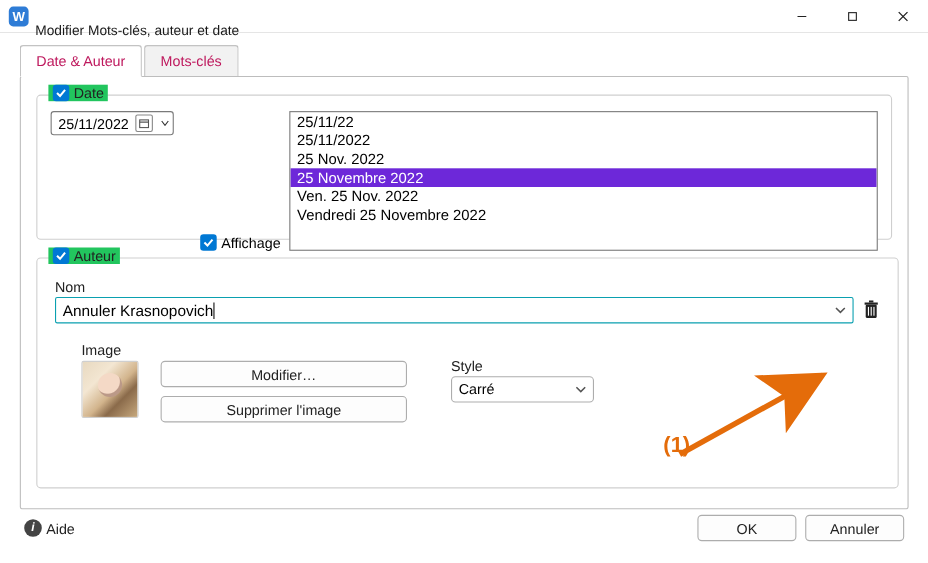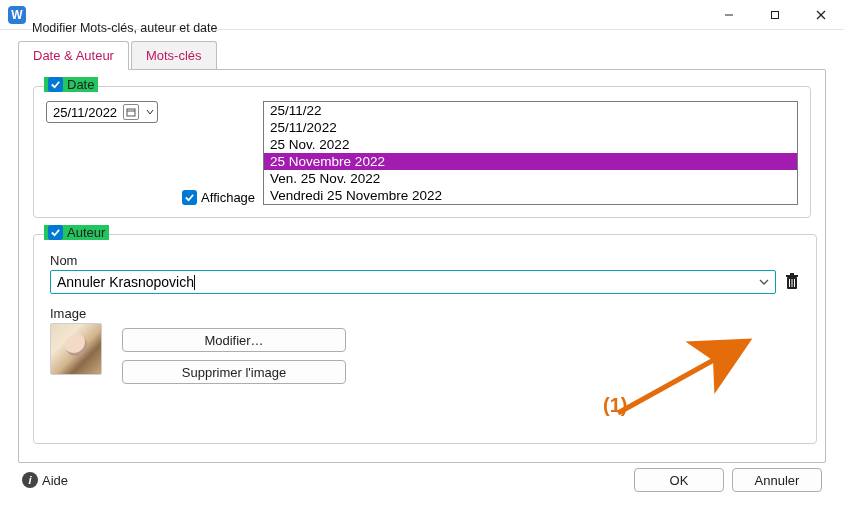--- a/index.html
+++ b/index.html
@@ -57,43 +57,43 @@
     display: flex; align-items: center; padding: 0 2px 0 6px; font-size: 13px;
     gap: 6px; background: #fff;
   }
   .dp-cal { width: 16px; height: 16px; display:flex; align-items:center; justify-content:center; border:1px solid #888; border-radius:2px; }
   .dp-chev { width: 10px; height: 10px; }
 
   .affichage-col { display: flex; gap: 8px; align-items: flex-end; flex: 1; }
   .affichage-lbl { display: flex; align-items: center; gap: 4px; font-size: 13px; margin-top: 0px; }
   .format-list {
     flex: 1; border: 1px solid #7a7a7a; background: #fff; font-size: 13.5px;
-    height: 104px; overflow: hidden;
+    height: 127px; overflow: hidden;
   }
   .format-list div { padding: 0px 6px; line-height: 17px; }
-  .format-list .sel { background: #a21caf; color: #fff; }
+  .format-list .sel { background: #6d28d9; color: #fff; }
 
   .auteur-group { left: 14px; right: 8px; top: 164px; height: 210px; }
   .auteur-inner { padding: 18px 16px 10px 16px; }
   .field-lbl { font-size: 13px; color: #222; margin-bottom: 2px; }
   .nom-row { display: flex; align-items: center; gap: 8px; }
   .nom-input {
     flex: 1; height: 24px; border: 1px solid #0aa0b0; border-radius: 2px;
     display: flex; align-items: center; position: relative; font-size: 14px;
     padding: 0 24px 0 6px; background: #fff;
   }
   .nom-input .caret {
     display: inline-block; width: 1px; height: 15px; background: #111; margin-left: 0px;
     animation: blink 1s step-end infinite;
   }
   @keyframes blink { 50% { opacity: 0; } }
   .nom-chevron { position: absolute; right: 6px; top: 50%; transform: translateY(-50%); }
   .trash { width: 16px; height: 18px; }
 
-  .img-row { display: flex; gap: 20px; margin-top: 12px; align-items: flex-start; }
+  .img-row { display: flex; gap: 20px; margin-top: 12px; align-items: center; margin-left: 24px; }
   .avatar {
     width: 52px; height: 52px; border: 1px solid #cfcfcf; border-radius: 2px;
     background: linear-gradient(135deg,#e8d9c0 0%, #f3e6d2 30%, #d2b48c 55%, #8a6a4a 70%, #c7a97e 100%);
     position: relative; overflow: hidden;
   }
   .avatar::after{
     content:""; position:absolute; left:14px; top:10px; width:22px; height:22px;
     background: radial-gradient(circle at 40% 35%, #f4d9c6 0 55%, #b98 60% 100%);
     border-radius: 50%;
   }
@@ -236,20 +236,29 @@
 
         <div class="img-row">
           <div>
             <div class="field-lbl">Image</div>
             <div class="avatar"></div>
           </div>
           <div style="display:flex; flex-direction:column; gap:8px; margin-top:22px;">
             <div class="btn wide">Modifier…</div>
             <div class="btn wide">Supprimer l'image</div>
           </div>
+          <div class="style-col">
+            <div class="field-lbl">Style</div>
+            <div class="style-select">
+              <span>Carré</span>
+              <svg width="10" height="10" viewBox="0 0 10 10">
+                  <polyline points="1,3 5,7 9,3" fill="none" stroke="#555" stroke-width="1.4"></polyline>
+                </svg>
+            </div>
+          </div>
         </div>
       </div>
     </div>
 
   </div>
 
   <svg class="arrow-svg" width="170" height="90">
     <defs>
       <marker id="ah" markerWidth="14" markerHeight="14" refX="11" refY="6" orient="auto">
         <path d="M0,0 L12,6 L0,12 L3,6 Z" fill="#e46c0a"></path>

